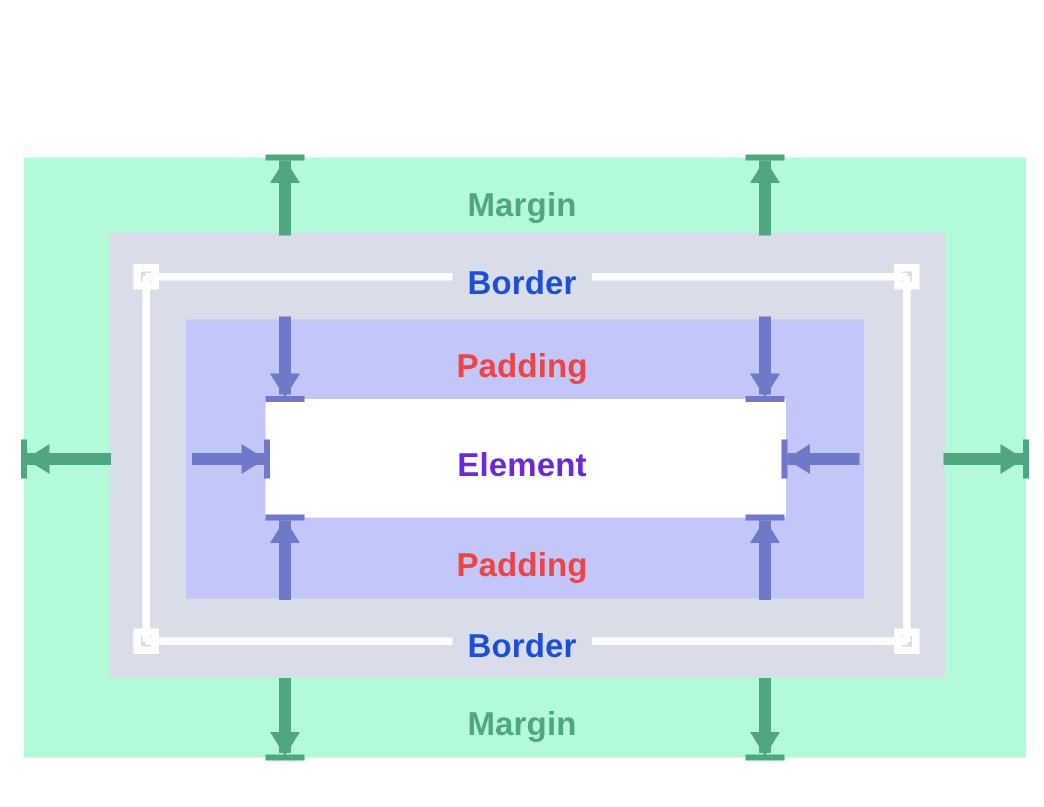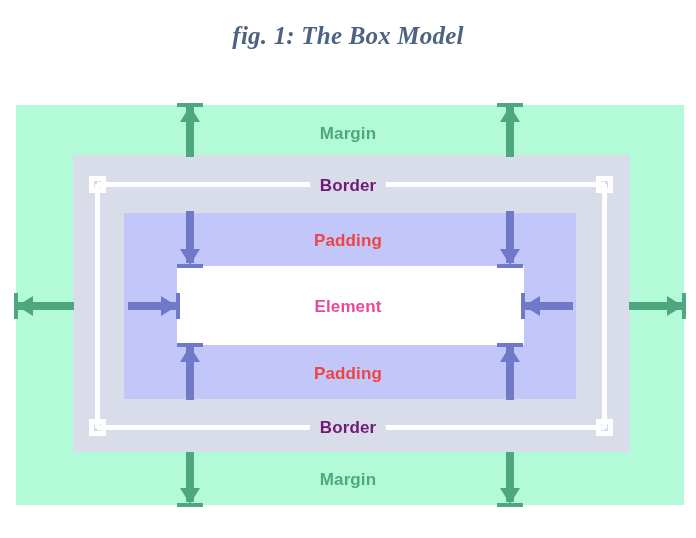--- a/index.html
+++ b/index.html
@@ -67,29 +67,29 @@
     top: 266px;
     width: 347px;
     height: 79px;
     background: #ffffff;
   }
 
   
   .label {
     position: absolute;
     font-weight: bold;
-    font-size: 17px;
+    font-size: 22px;
     white-space: nowrap;
     transform: translateX(-50%);
     letter-spacing: 0.1px;
   }
   .label-margin { color: #4fa77f; }
-  .label-border { color: #701a75; }
+  .label-border { color: #1d4ed8; }
   .label-padding { color: #ef4444; }
-  .label-element { color: #ec4899; }
+  .label-element { color: #6d28d9; }
 
   #label-margin-top    { left: 348px; top: 124px; }
   #label-border-top    { left: 348px; top: 176px; background: #d9dde9; padding: 0 10px; }
   #label-padding-top   { left: 348px; top: 231px; }
   #label-element       { left: 348px; top: 297px; }
   #label-padding-bottom{ left: 348px; top: 364px; }
   #label-border-bottom { left: 348px; top: 418px; background: #d9dde9; padding: 0 10px; }
   #label-margin-bottom { left: 348px; top: 470px; }
 
   
@@ -117,21 +117,20 @@
 
   
   .arrow { position: absolute; }
   .arrow svg { display: block; overflow: visible; }
 </style>
 </head>
 <body>
 
 <div id="page">
 
-  <div id="fig-title">fig. 1: The Box Model</div>
 
   <div class="box" id="margin-box"></div>
   <div class="box" id="border-box"></div>
   <div class="box" id="padding-box"></div>
   <div class="box" id="element-box"></div>
 
   <div class="guide-line" id="guide-top"></div>
   <div class="guide-line" id="guide-bottom"></div>
   <div class="guide-line" id="guide-left"></div>
   <div class="guide-line" id="guide-right"></div>

